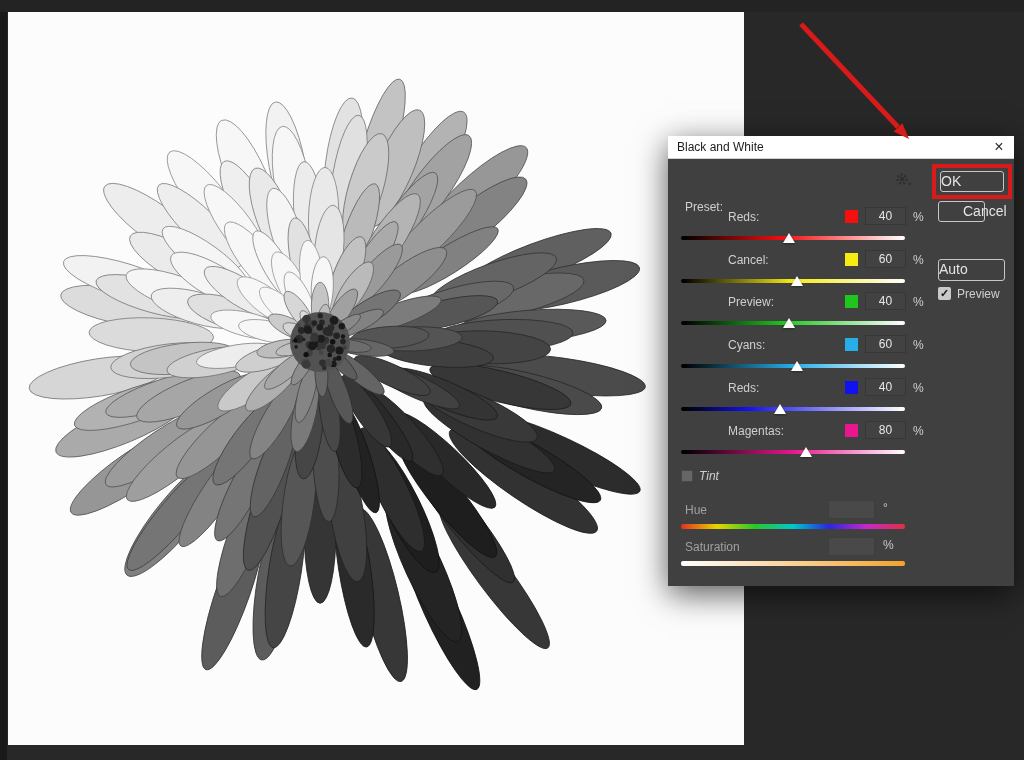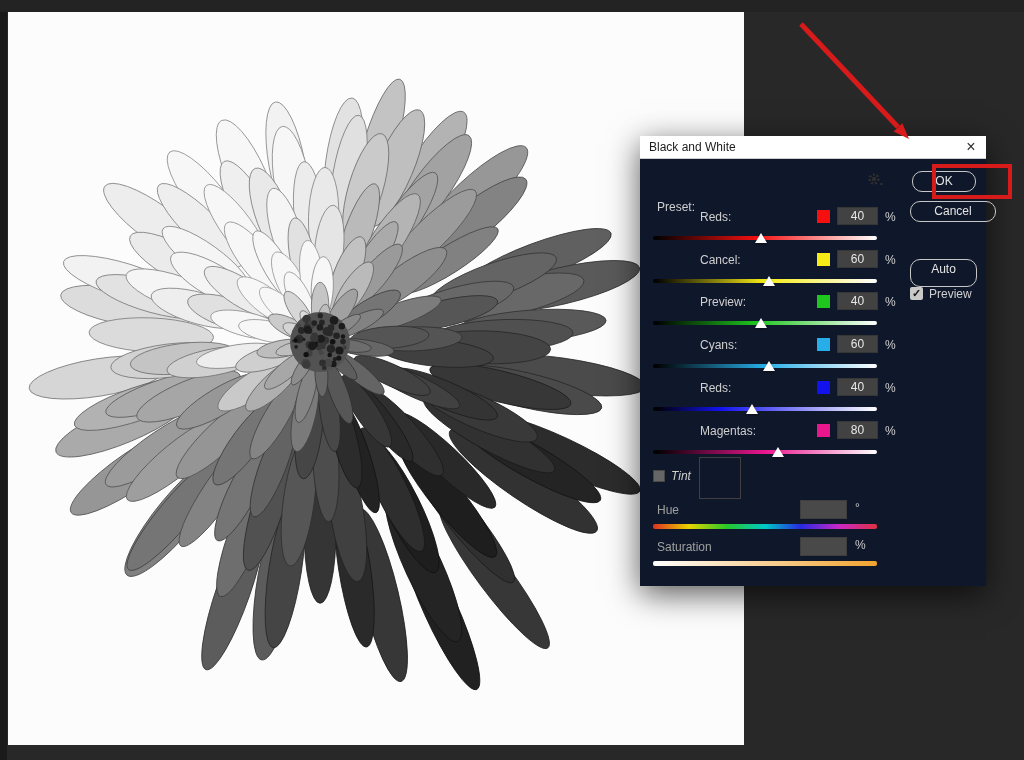--- a/index.html
+++ b/index.html
@@ -8,45 +8,45 @@
     background:#282828;font-family:"Liberation Sans",sans-serif;
     -webkit-font-smoothing:antialiased;
   }
   .abs{position:absolute;}
   
   #top-strip{left:0;top:0;width:1024px;height:12px;background:#232323;}
   #left-strip{left:0;top:0;width:7px;height:760px;background:#1a1a1a;}
   #canvas{left:8px;top:12px;width:736px;height:733px;background:#fcfcfc;}
   
   #dialog{
-    left:640px;top:136px;width:346px;height:450px;background:#0f172a;
+    left:668px;top:136px;width:346px;height:450px;background:#404040;
     box-shadow:0 8px 30px rgba(0,0,0,.65);font-size:12px;color:#d6d6d6;
   }
   #titlebar{left:0;top:0;width:346px;height:22px;background:#ffffff;border-bottom:1px solid #cfcfcf;}
   #dialog-title{left:9px;top:0;line-height:22px;color:#1c1c1c;font-size:12px;}
   #close-btn{right:5px;top:0;width:20px;height:22px;line-height:21px;text-align:center;color:#2c2c2c;font-size:16px;cursor:default;}
   .lbl{color:#cfcfcf;font-size:12px;line-height:13px;}
   .lbl-dim{color:#a0a0a0;}
   
   #preset-label{left:17px;top:37px;margin-top:28px;}
   #preset-dropdown{
     left:55px;top:33px;width:167px;height:19px;background:#3e4246;
     border:1px solid #3f76ae;box-sizing:border-box;
   }
   #preset-value{left:10px;top:0;line-height:17px;color:#dadada;}
   #preset-chevron{right:5px;top:5px;width:9px;height:8px;}
   #gear{left:227px;top:36px;width:18px;height:14px;}
   
   .pill{
-    border:1px solid #c7c7c7;border-radius:10px;background:transparent;
-    color:#e4e4e4;font-size:12px;text-align:center;box-sizing:border-box;
+    border:1px solid #c7c7c7;border-radius:3px;background:transparent;
+    color:#e4e4e4;font-size:14px;box-sizing:border-box;
   }
   #ok-button{left:272px;top:35px;width:64px;height:21px;line-height:19px;}
-  #cancel-button{left:270px;top:65px;width:86px;height:21px;line-height:19px;}
-  #auto-button{left:270px;top:123px;width:67px;height:28px;line-height:19px;}
+  #cancel-button{left:270px;top:65px;width:47px;height:21px;line-height:19px;padding-left:24px;}
+  #auto-button{left:270px;top:123px;width:67px;height:22px;line-height:19px;}
   #preview-box{left:270px;top:151px;width:13px;height:13px;background:#c9c9c9;border-radius:2px;
     color:#161616;font-size:11px;line-height:13px;text-align:center;font-weight:bold;}
   #preview-label{left:289px;top:152px;}
   
   .ch-label{position:absolute;left:17px;color:#cfcfcf;font-size:12px;margin-left:43px;}
   .swatch{position:absolute;left:177px;width:13px;height:13px;}
   .valbox{position:absolute;left:197px;width:41px;height:18px;background:#424242;
     border:1px solid #373737;box-sizing:border-box;color:#e8e8e8;text-align:center;line-height:16px;font-size:12px;}
   .unit{position:absolute;left:245px;color:#cfcfcf;font-size:12px;}
   .track{position:absolute;left:13px;width:224px;height:4px;border-radius:2px;}

